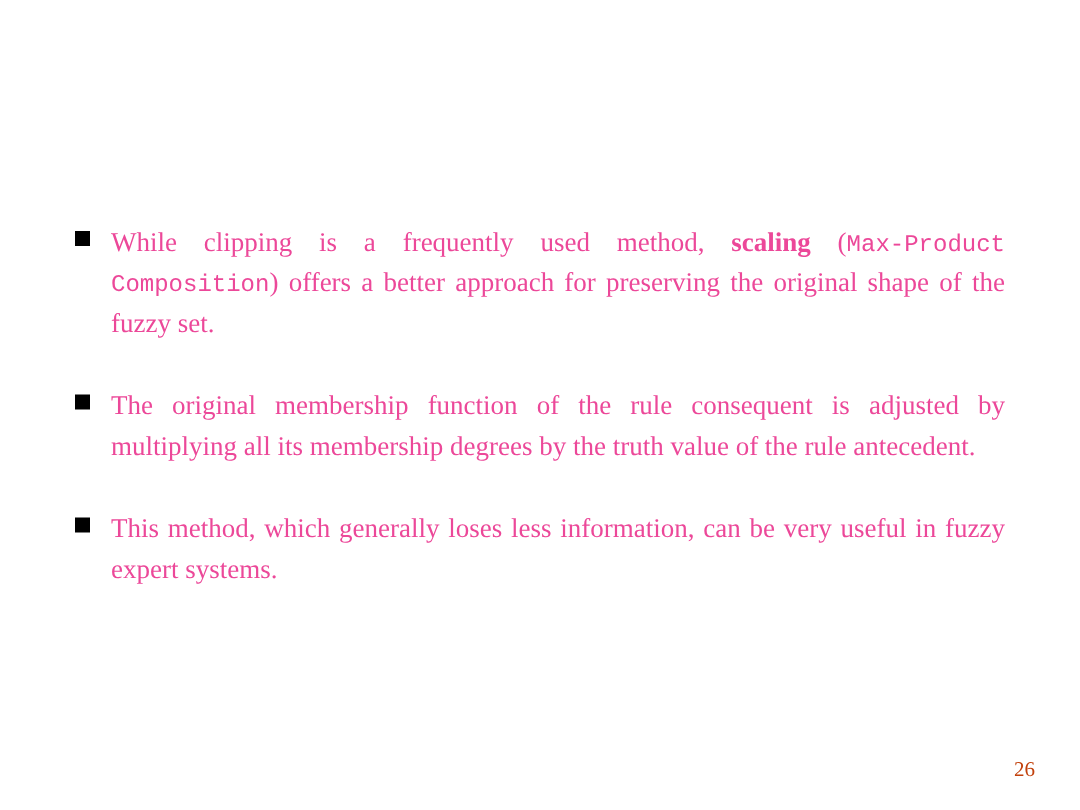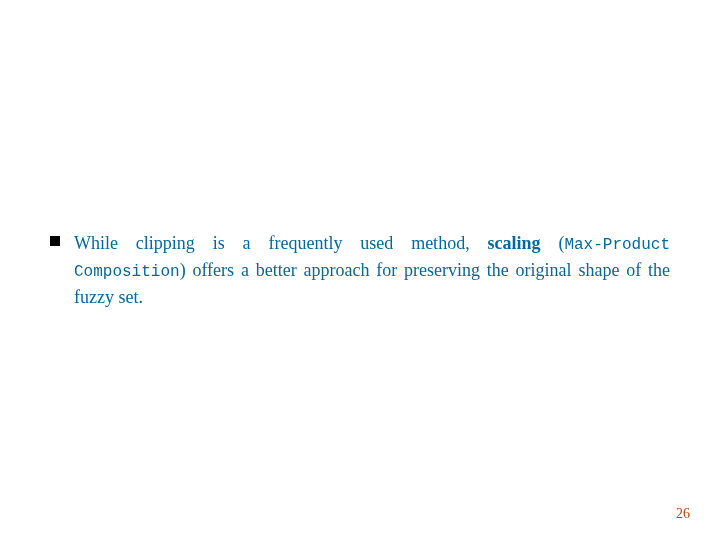--- a/index.html
+++ b/index.html
@@ -38,21 +38,21 @@
       height: 10px;
       background: #000000;
       flex-shrink: 0;
       margin-top: 6px;
     }
 
     .bullet-text {
       font-size: 18px;
       line-height: 1.5;
       text-align: justify;
-      color: #0369a1;
+      color: #ec4899;
     }
 
     .bold {
       font-weight: bold;
     }
 
     .mono {
       font-family: 'Courier New', Courier, monospace;
       font-size: 16px;
     }
@@ -69,15 +69,27 @@
 </head>
 <body>
 
 <ul class="bullet-list">
   <li class="bullet-item">
     <div class="bullet-square"></div>
     <span class="bullet-text">
       While clipping is a frequently used method, <span class="bold">scaling</span> (<span class="mono">Max-Product Composition</span>) offers a better approach for preserving the original shape of the fuzzy set.
     </span>
   </li>
+  <li class="bullet-item">
+    <div class="bullet-square"></div>
+    <span class="bullet-text">
+      The original membership function of the rule consequent is adjusted by multiplying all its membership degrees by the truth value of the rule antecedent.
+    </span>
+  </li>
+  <li class="bullet-item">
+    <div class="bullet-square"></div>
+    <span class="bullet-text">
+      This method, which generally loses less information, can be very useful in fuzzy expert systems.
+    </span>
+  </li>
 </ul>
 
 <div class="page-number">26</div>
 
 </body></html>

